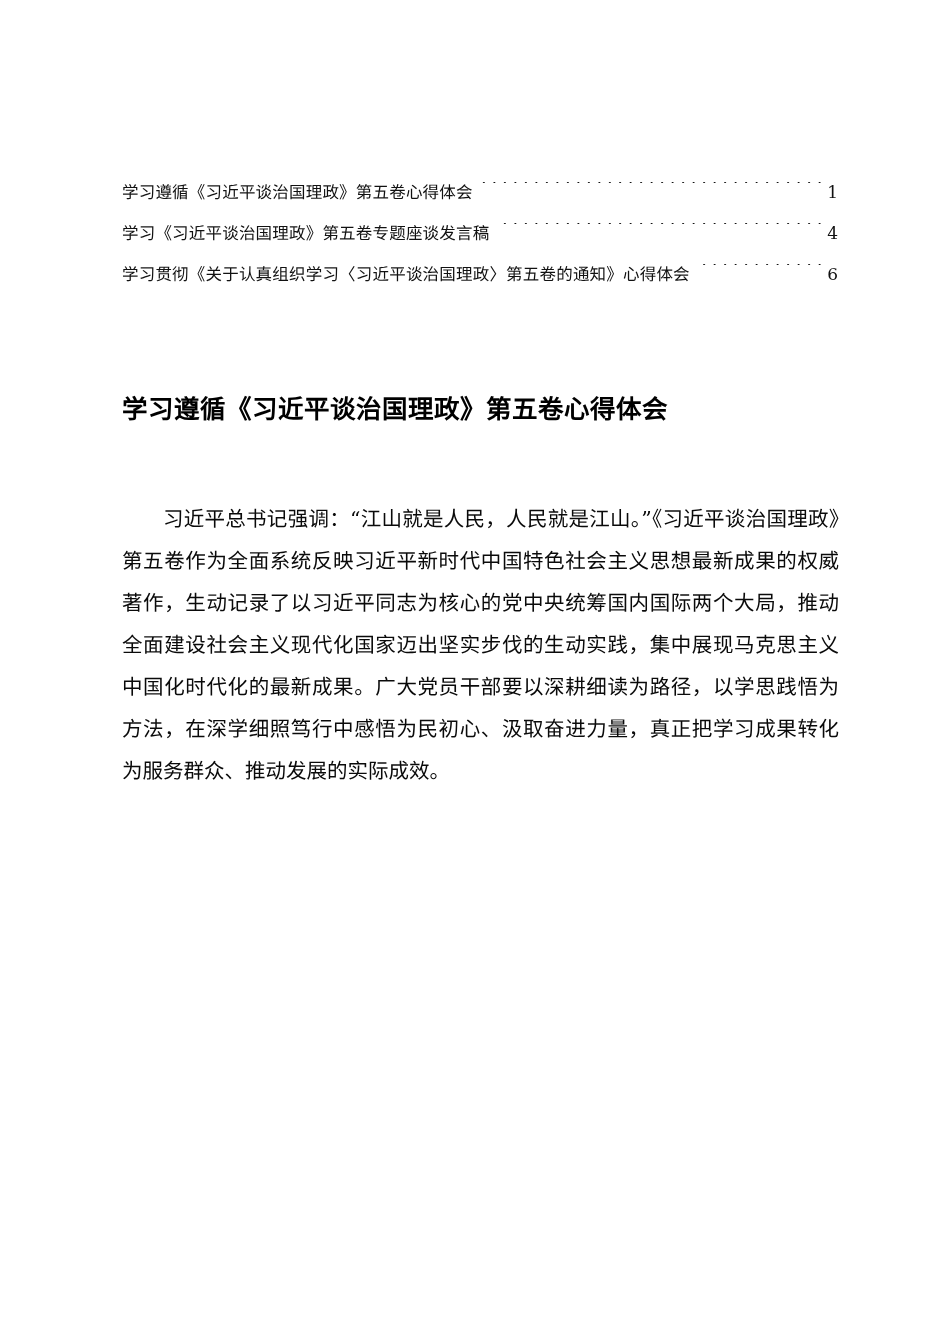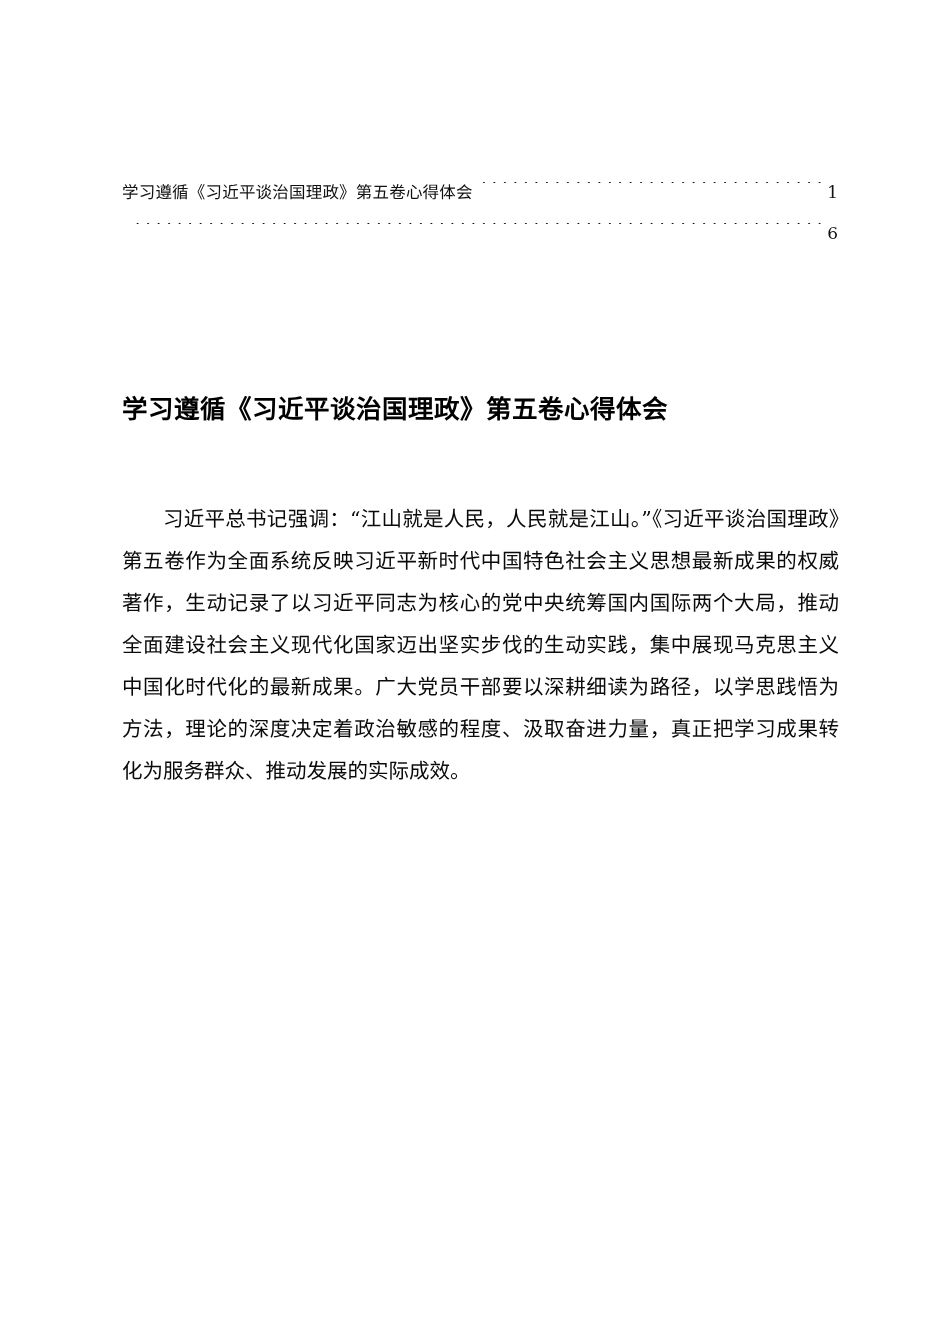--- a/index.html
+++ b/index.html
@@ -122,28 +122,34 @@
 <div class="page">
 
   <div class="toc">
 
     <div class="toc-entry">
       <span class="toc-title">学习遵循《习近平谈治国理政》第五卷心得体会</span>
       <span class="toc-leader"></span>
       <span class="toc-page">1</span>
     </div>
 
+    <div class="toc-entry">
+      <span class="toc-title">学习《习近平谈治国理政》第五卷专题座谈发言稿</span>
+      <span class="toc-leader"></span>
+      <span class="toc-page">4</span>
+    </div>
 
     <div class="toc-entry">
+      <span class="toc-title">学习贯彻《关于认真组织学习〈习近平谈治国理政〉第五卷的通知》心得体会</span>
       <span class="toc-leader"></span>
       <span class="toc-page">6</span>
     </div>
 
 
   </div>
 
   <h1 class="doc-heading">学习遵循《习近平谈治国理政》第五卷心得体会</h1>
 
   <div class="body-area">
-    <p class="para">习近平总书记强调：“江山就是人民，人民就是江山。”《习近平谈治国理政》第五卷作为全面系统反映习近平新时代中国特色社会主义思想最新成果的权威著作，生动记录了以习近平同志为核心的党中央统筹国内国际两个大局，推动全面建设社会主义现代化国家迈出坚实步伐的生动实践，集中展现马克思主义中国化时代化的最新成果。广大党员干部要以深耕细读为路径，以学思践悟为方法，理论的深度决定着政治敏感的程度、汲取奋进力量，真正把学习成果转化为服务群众、推动发展的实际成效。</p>
+    <p class="para">习近平总书记强调：“江山就是人民，人民就是江山。”《习近平谈治国理政》第五卷作为全面系统反映习近平新时代中国特色社会主义思想最新成果的权威著作，生动记录了以习近平同志为核心的党中央统筹国内国际两个大局，推动全面建设社会主义现代化国家迈出坚实步伐的生动实践，集中展现马克思主义中国化时代化的最新成果。广大党员干部要以深耕细读为路径，以学思践悟为方法，在深学细照笃行中感悟为民初心、汲取奋进力量，真正把学习成果转化为服务群众、推动发展的实际成效。</p>
   </div>
 
 </div>
 
 </body></html>

